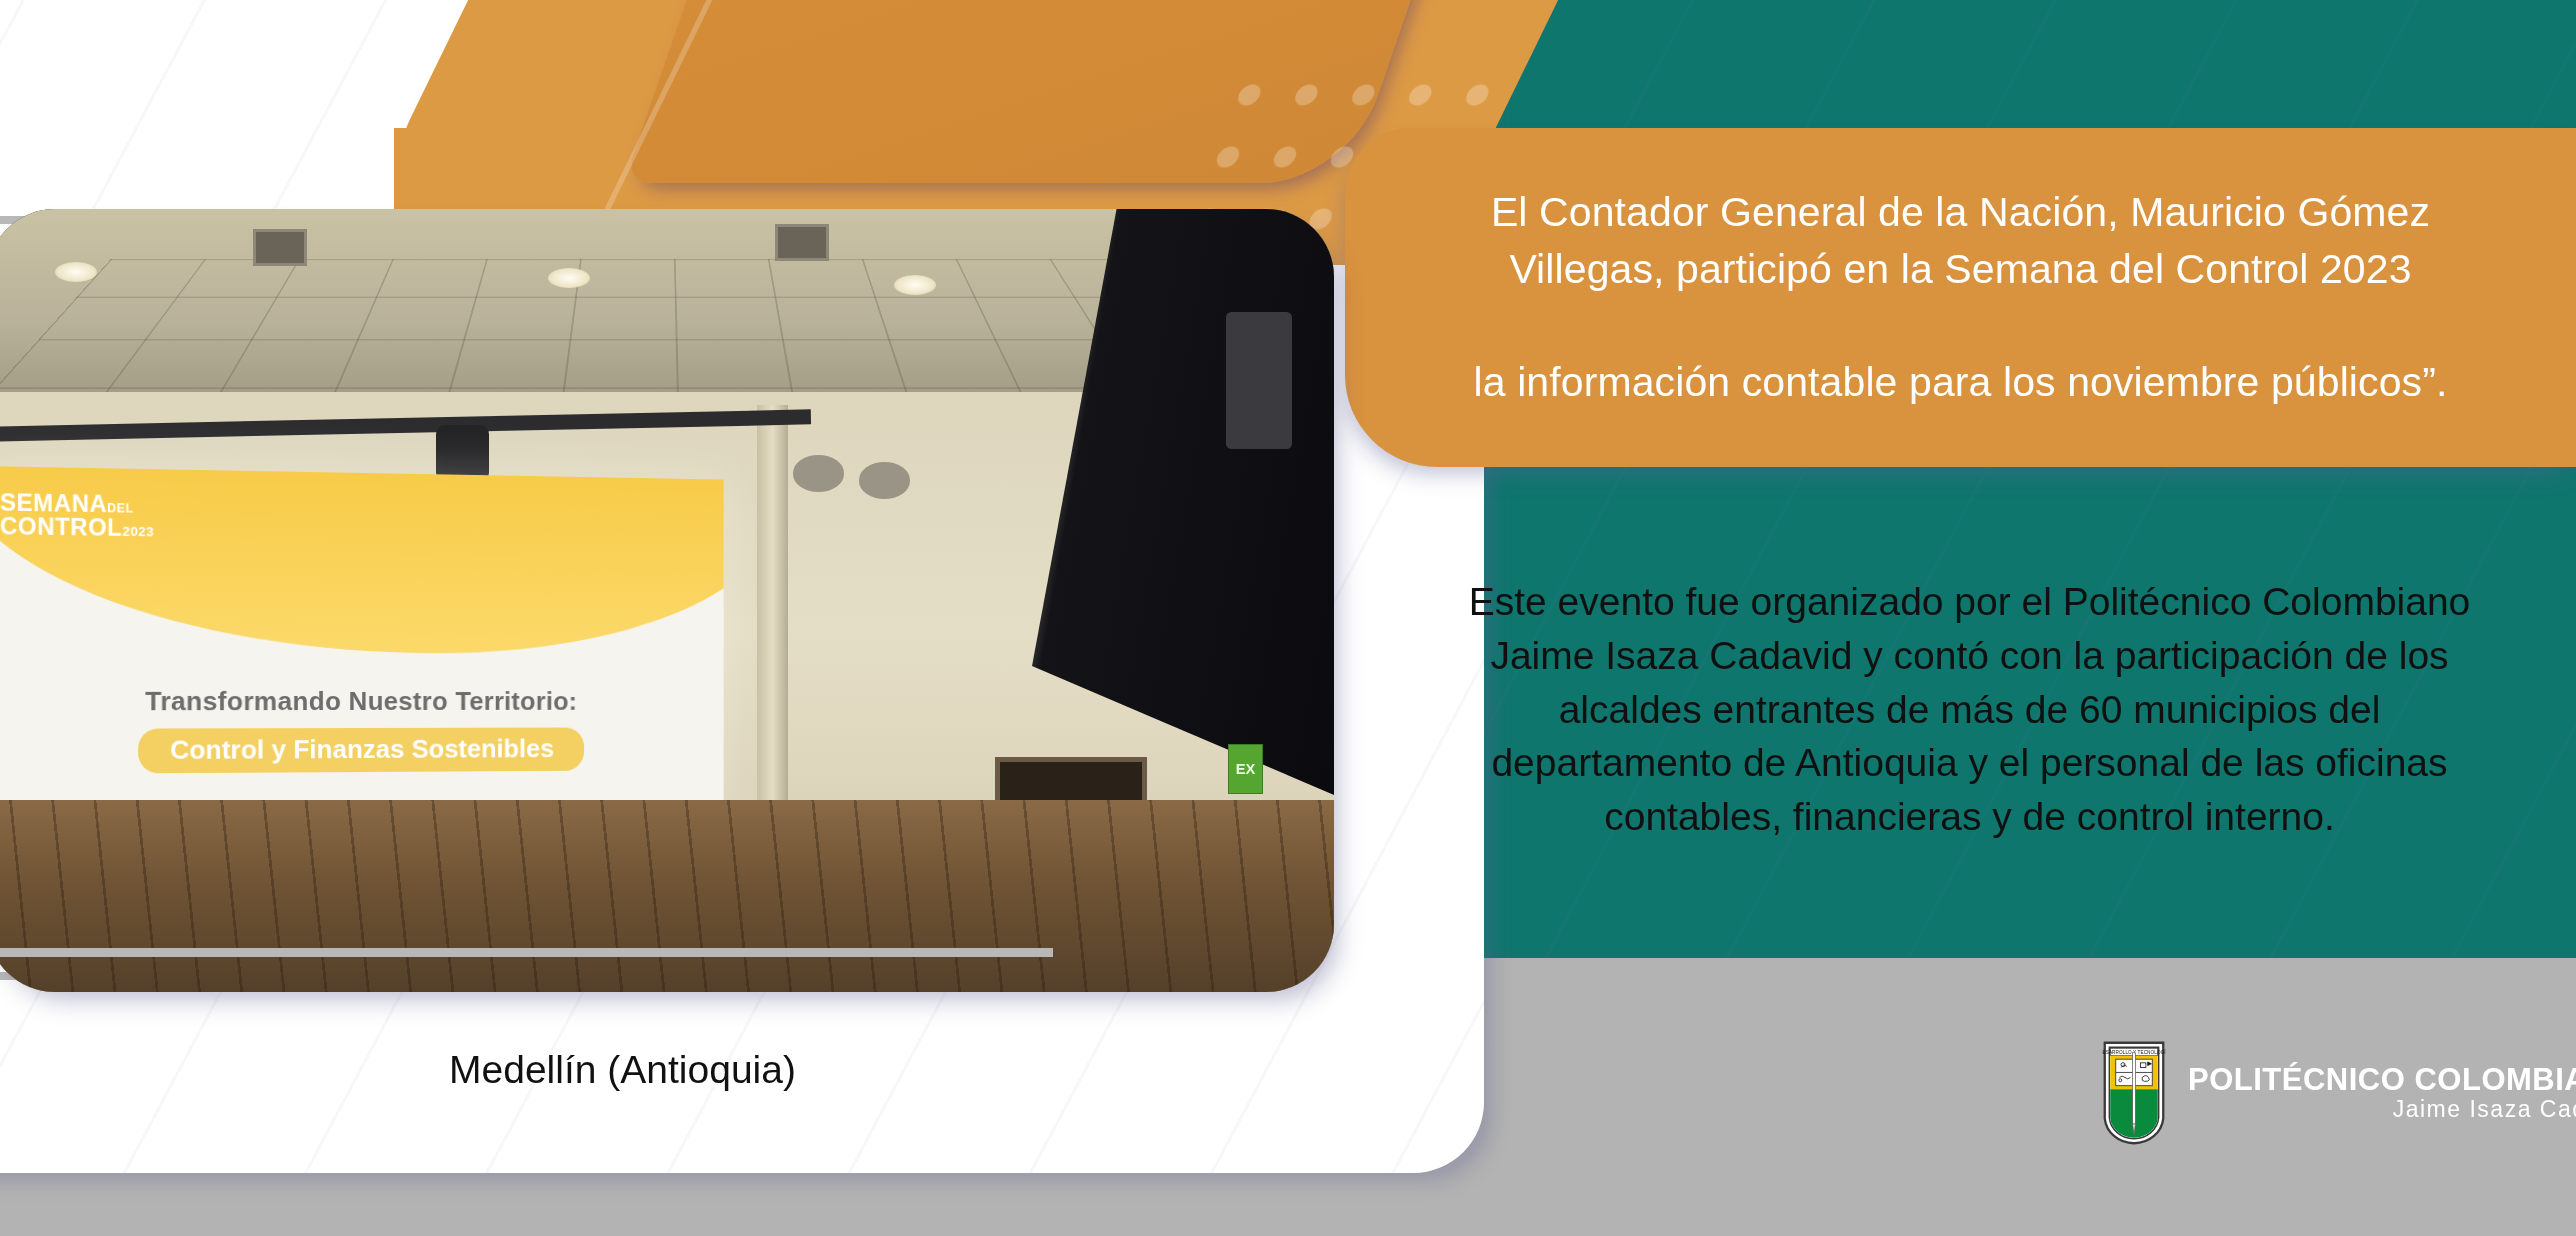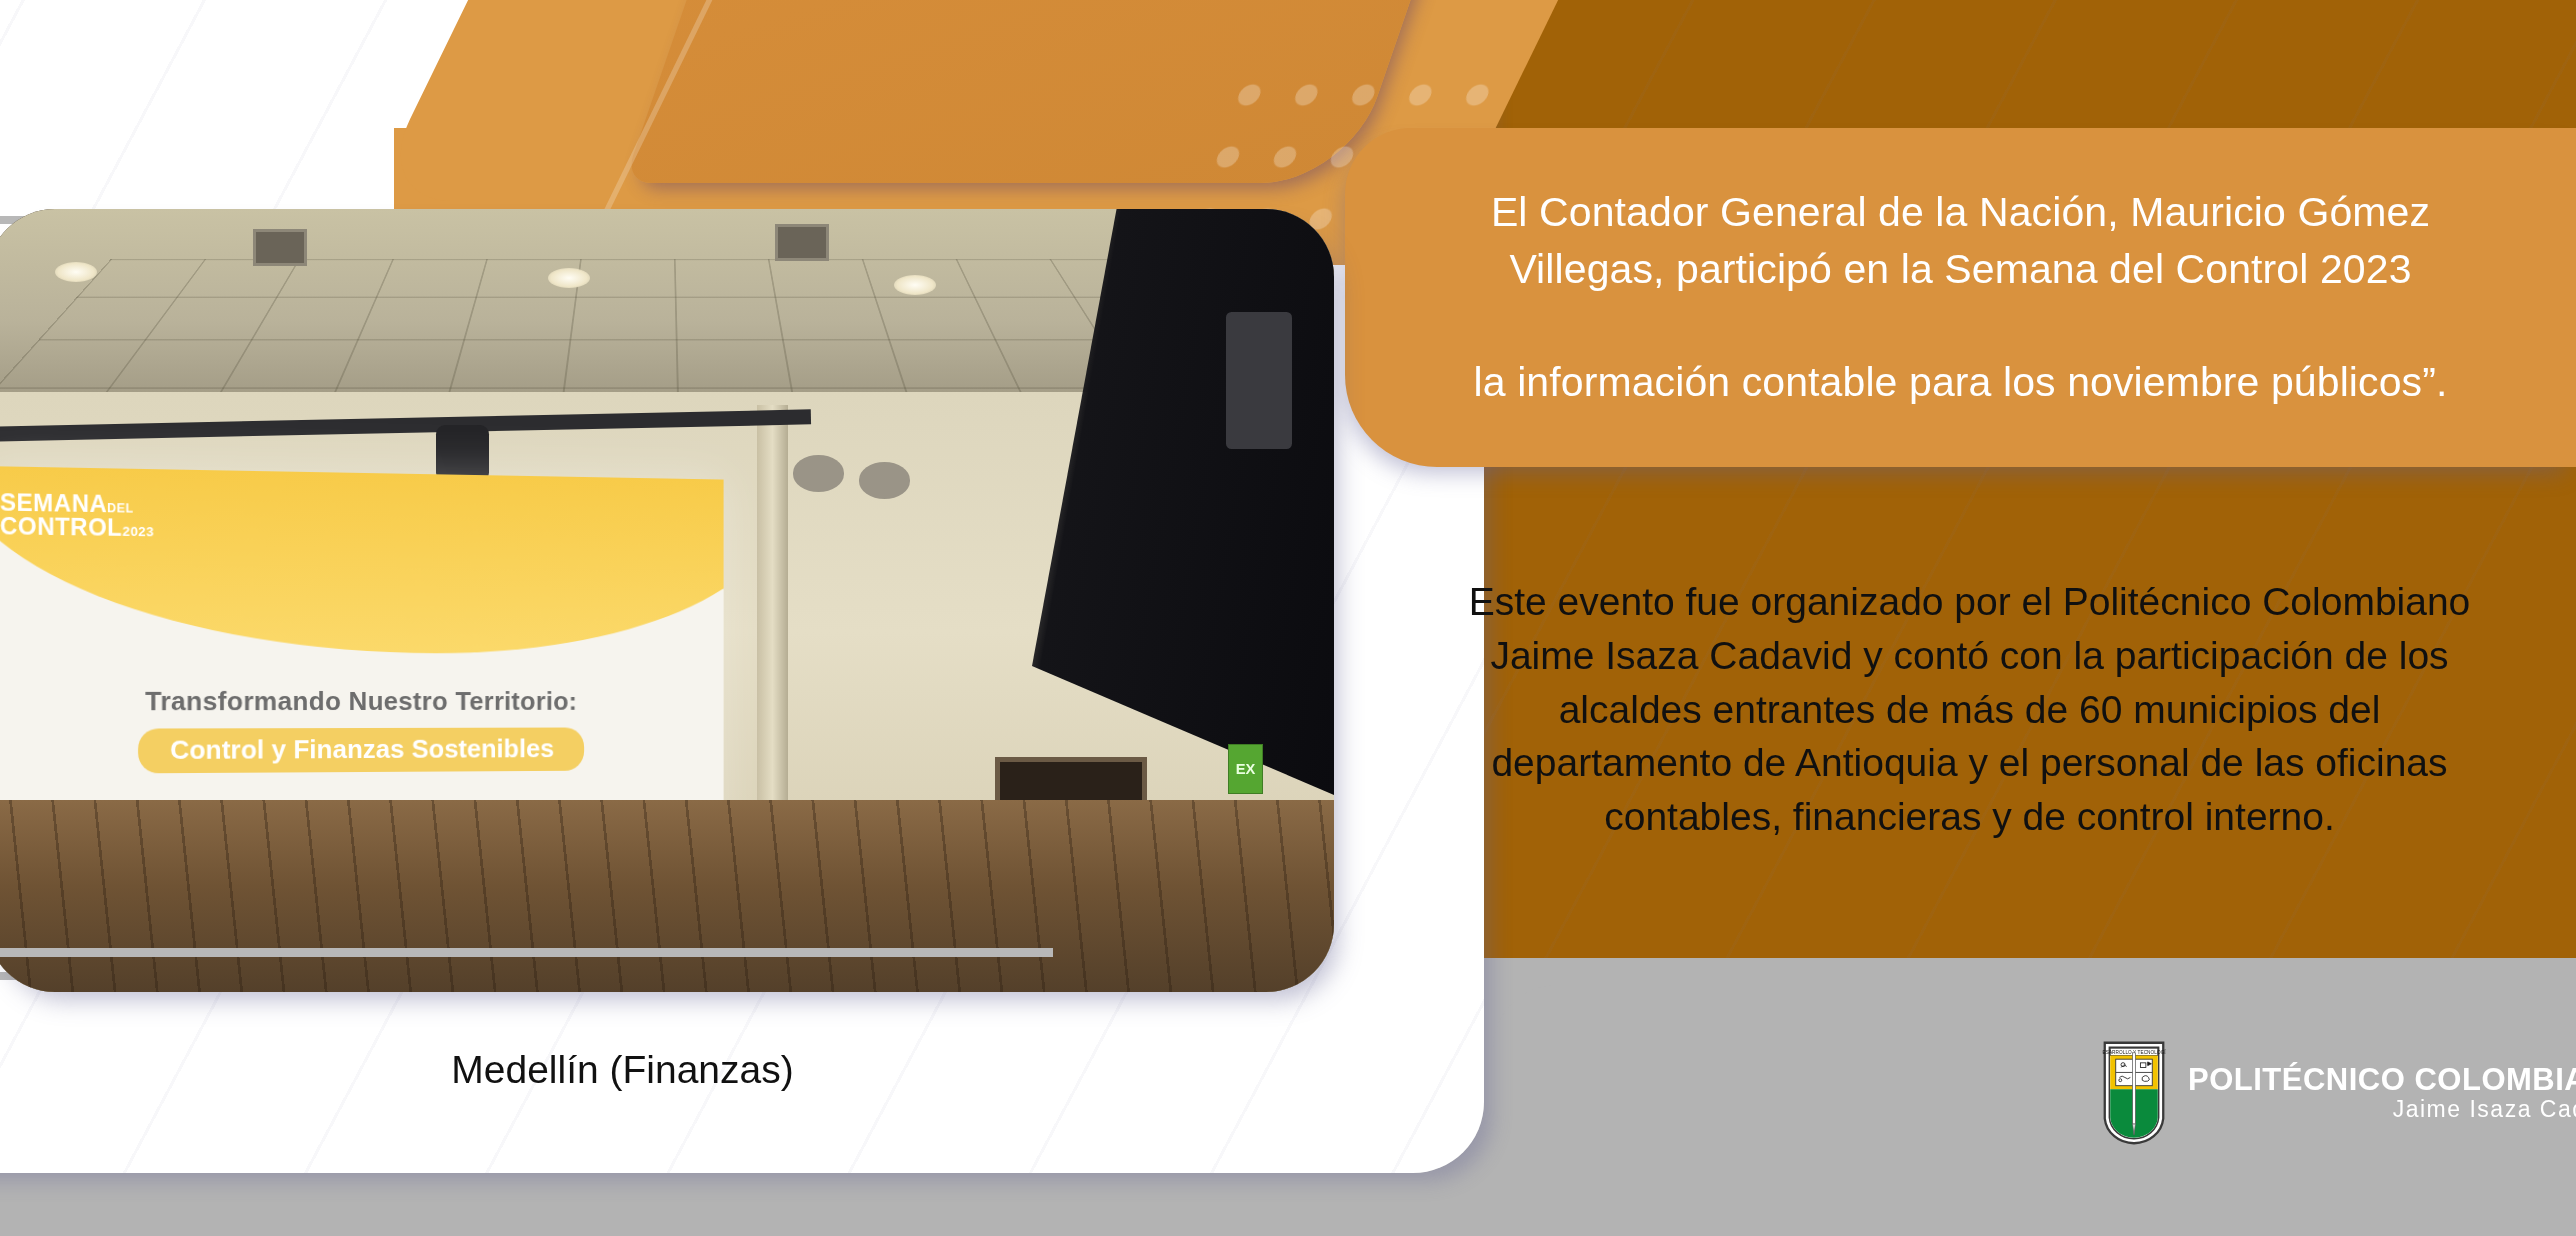--- a/index.html
+++ b/index.html
@@ -9,21 +9,21 @@
   }
   body {
     font-family: "Liberation Sans", sans-serif;
   }
 
   #poster {
     position: relative;
     width: 2576px;
     height: 1237px;
     overflow: hidden;
-    background: #a16207;
+    background: #0f766e;
   }
 
   
   .bg-texture {
     position: absolute;
     inset: 0;
     background:
       repeating-linear-gradient(
         -62deg,
         rgba(120,120,160,0.000) 0px,
@@ -522,21 +522,21 @@
       <div class="ph-card" style="left:1116px; top:780px;"></div>
 
       <div class="ph-floor"></div>
       <div class="ph-floor-lines"></div>
     </div>
   </div>
 
   <div class="rule-line"></div>
 
   <div class="date-caption">
-    <div>Medellín (Finanzas)</div>
+    <div>Medellín (Antioquia)</div>
   </div>
 
   <div class="logo-lockup">
     <div class="shield-wrap">
       <svg viewBox="0 0 70 116" width="64" height="106" aria-hidden="true">
         <path d="M3 3 H67 V86 a32 30 0 0 1 -32 27 a32 30 0 0 1 -32 -27 Z" fill="#ffffff" stroke="#3a3a3a" stroke-width="2.5"></path>
         <path d="M8 8 H62 V85 a27 25 0 0 1 -27 23 a27 25 0 0 1 -27 -23 Z" fill="#ffffff" stroke="#3a3a3a" stroke-width="1.6"></path>
         <rect x="9" y="9" width="52" height="8" fill="#ffffff" stroke="#3a3a3a" stroke-width="1"></rect>
         <text x="35" y="15.6" font-size="5.1" font-family="'Liberation Sans',sans-serif" fill="#1a1a1a" text-anchor="middle" letter-spacing="0.1">DESARROLLO Y TECNOLOGÍA</text>
         <rect x="9" y="17" width="52" height="37" fill="#f2c200"></rect>

